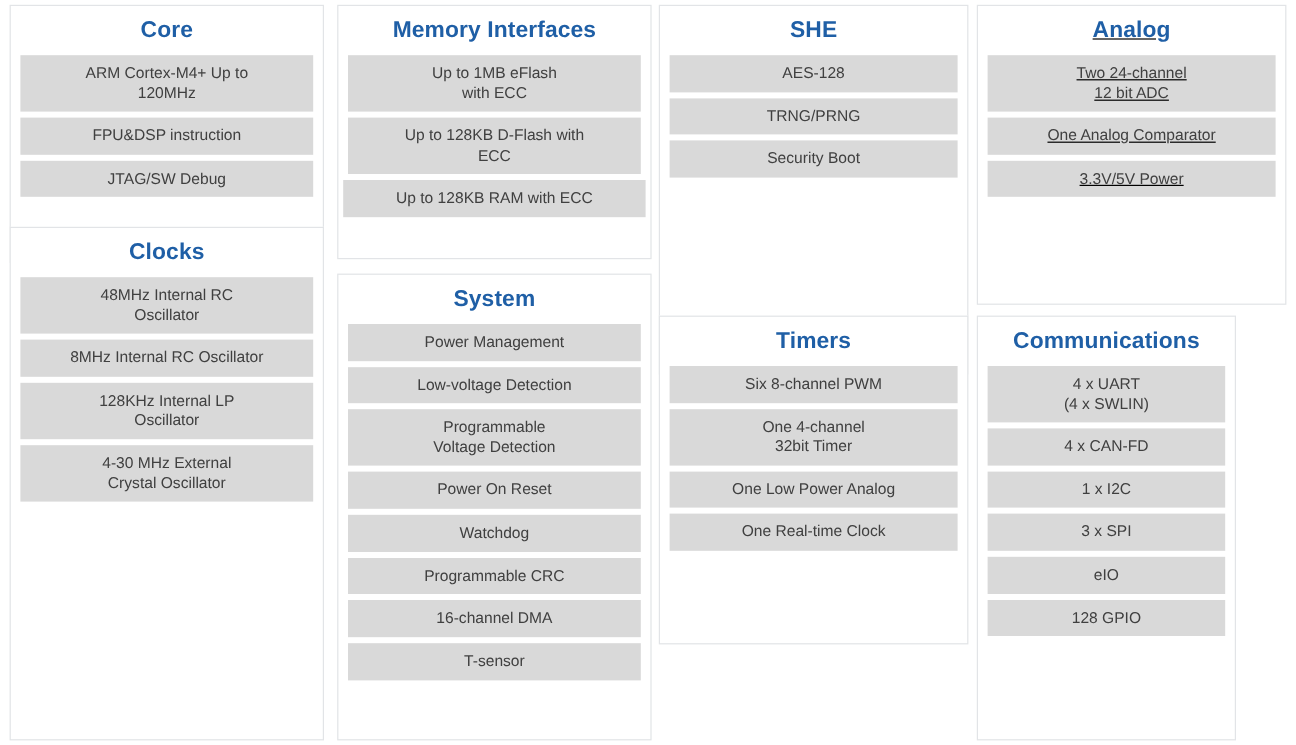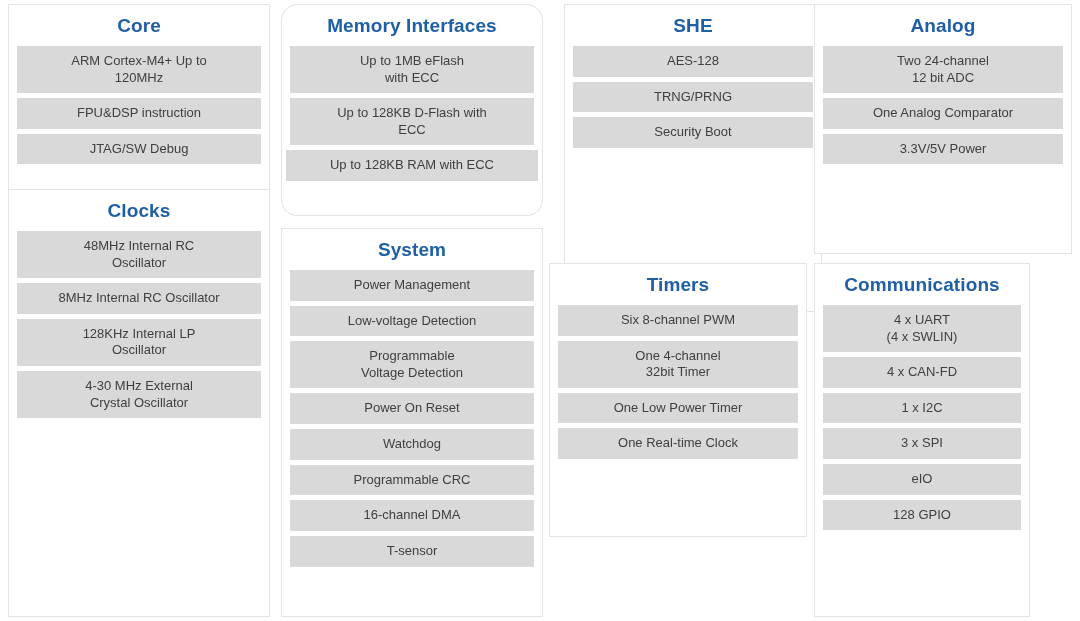--- a/index.html
+++ b/index.html
@@ -53,25 +53,25 @@
   }
   .item.wide {
     margin-left: -4px;
     margin-right: -4px;
   }
   .item .l2 { display: block; }
 
   
   #panel-core        { left: 8px;   top: 4px;   width: 262px; height: 215px; }
   #panel-clocks      { left: 8px;   top: 189px; width: 262px; height: 428px; }
-  #panel-memory      { left: 281px; top: 4px;   width: 262px; height: 212px; border-radius: 16px; }
+  #panel-memory      { left: 281px; top: 4px;   width: 262px; height: 212px; }
   #panel-system      { left: 281px; top: 228px; width: 262px; height: 389px; }
-  #panel-she         { left: 564px; top: 4px;   width: 258px; height: 308px; }
+  #panel-she         { left: 549px; top: 4px;   width: 258px; height: 308px; }
   #panel-timers      { left: 549px; top: 263px; width: 258px; height: 274px; }
-  #panel-analog      { left: 814px; top: 4px;   width: 258px; height: 250px; }
+  #panel-analog      { left: 814px; top: 4px;   width: 258px; height: 250px; text-decoration: underline; }
   #panel-comm        { left: 814px; top: 263px; width: 216px; height: 354px; }
 </style>
 </head>
 <body>
 
 <div id="board">
 
   <section class="panel" id="panel-core">
     <div class="panel-title">Core</div>
     <div class="items">
@@ -176,21 +176,21 @@
     <div class="panel-title">Timers</div>
     <div class="items">
       <div class="item">
         <span>Six 8-channel PWM</span>
       </div>
       <div class="item">
         <span>One 4-channel</span>
         <span class="l2">32bit Timer</span>
       </div>
       <div class="item">
-        <span>One Low Power Timer</span>
+        <span>One Low Power Analog</span>
       </div>
       <div class="item">
         <span>One Real-time Clock</span>
       </div>
     </div>
   </section>
 
   <section class="panel" id="panel-analog">
     <div class="panel-title">Analog</div>
     <div class="items">

